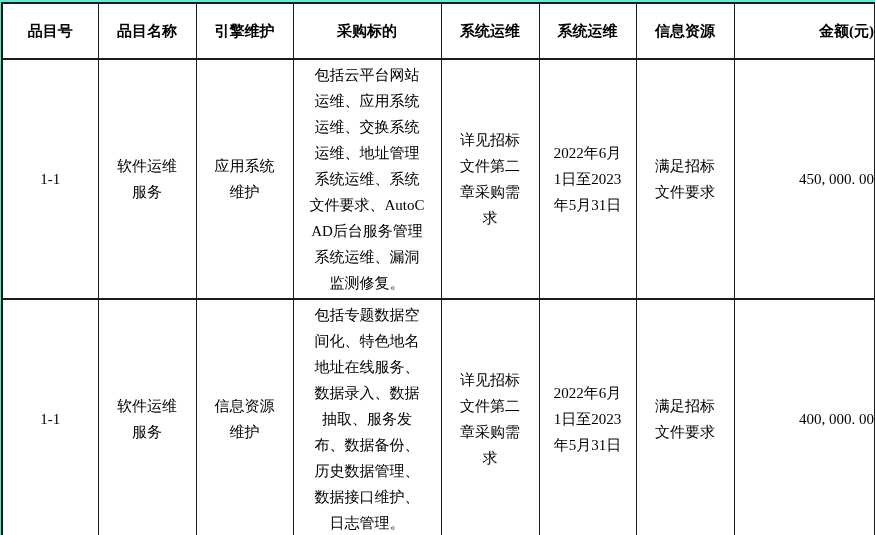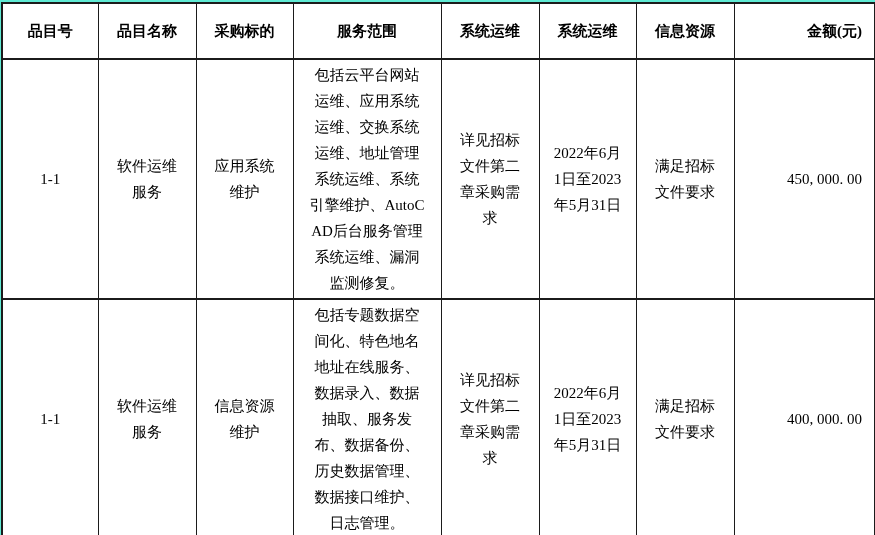--- a/index.html
+++ b/index.html
@@ -47,21 +47,21 @@
   }
   table.proc { border: 2px solid #1b1b1b; }
   table.proc th {
     font-weight: bold;
     height: 50px;
     line-height: 22px;
     white-space: nowrap;
   }
   table.proc th.amount, table.proc td.amount {
     text-align: right;
-    padding-right: 12px;
+    padding-right: 0;
   }
   td.amount { white-space: nowrap; }
   tr.row-tall-1 td { height: 229px; }
   tr.row-tall-2 td { height: 224px; }
 </style>
 </head>
 <body>
 
 <div class="page">
   <table class="proc">
@@ -72,40 +72,40 @@
         <col class="c4">
       <col class="c5">
         <col class="c6">
         <col class="c7">
         <col class="c8">
     </colgroup>
     <tbody>
       <tr>
         <th>品目号</th>
         <th>品目名称</th>
+        <th>引擎维护</th>
         <th>采购标的</th>
-        <th>服务范围</th>
         <th>系统运维</th>
         <th>系统运维</th>
         <th>信息资源</th>
         <th class="amount">金额(元)</th>
       </tr>
 
       <tr class="row-tall-1">
         <td>1-1</td>
         <td>软件运维
 服务</td>
         <td>应用系统
 维护</td>
         <td>包括云平台网站
 运维、应用系统
 运维、交换系统
 运维、地址管理
 系统运维、系统
-引擎维护、AutoC
+文件要求、AutoC
 AD后台服务管理
 系统运维、漏洞
 监测修复。</td>
         <td>详见招标
 文件第二
 章采购需
 求</td>
         <td>2022年6月
 1日至2023
 年5月31日</td>

